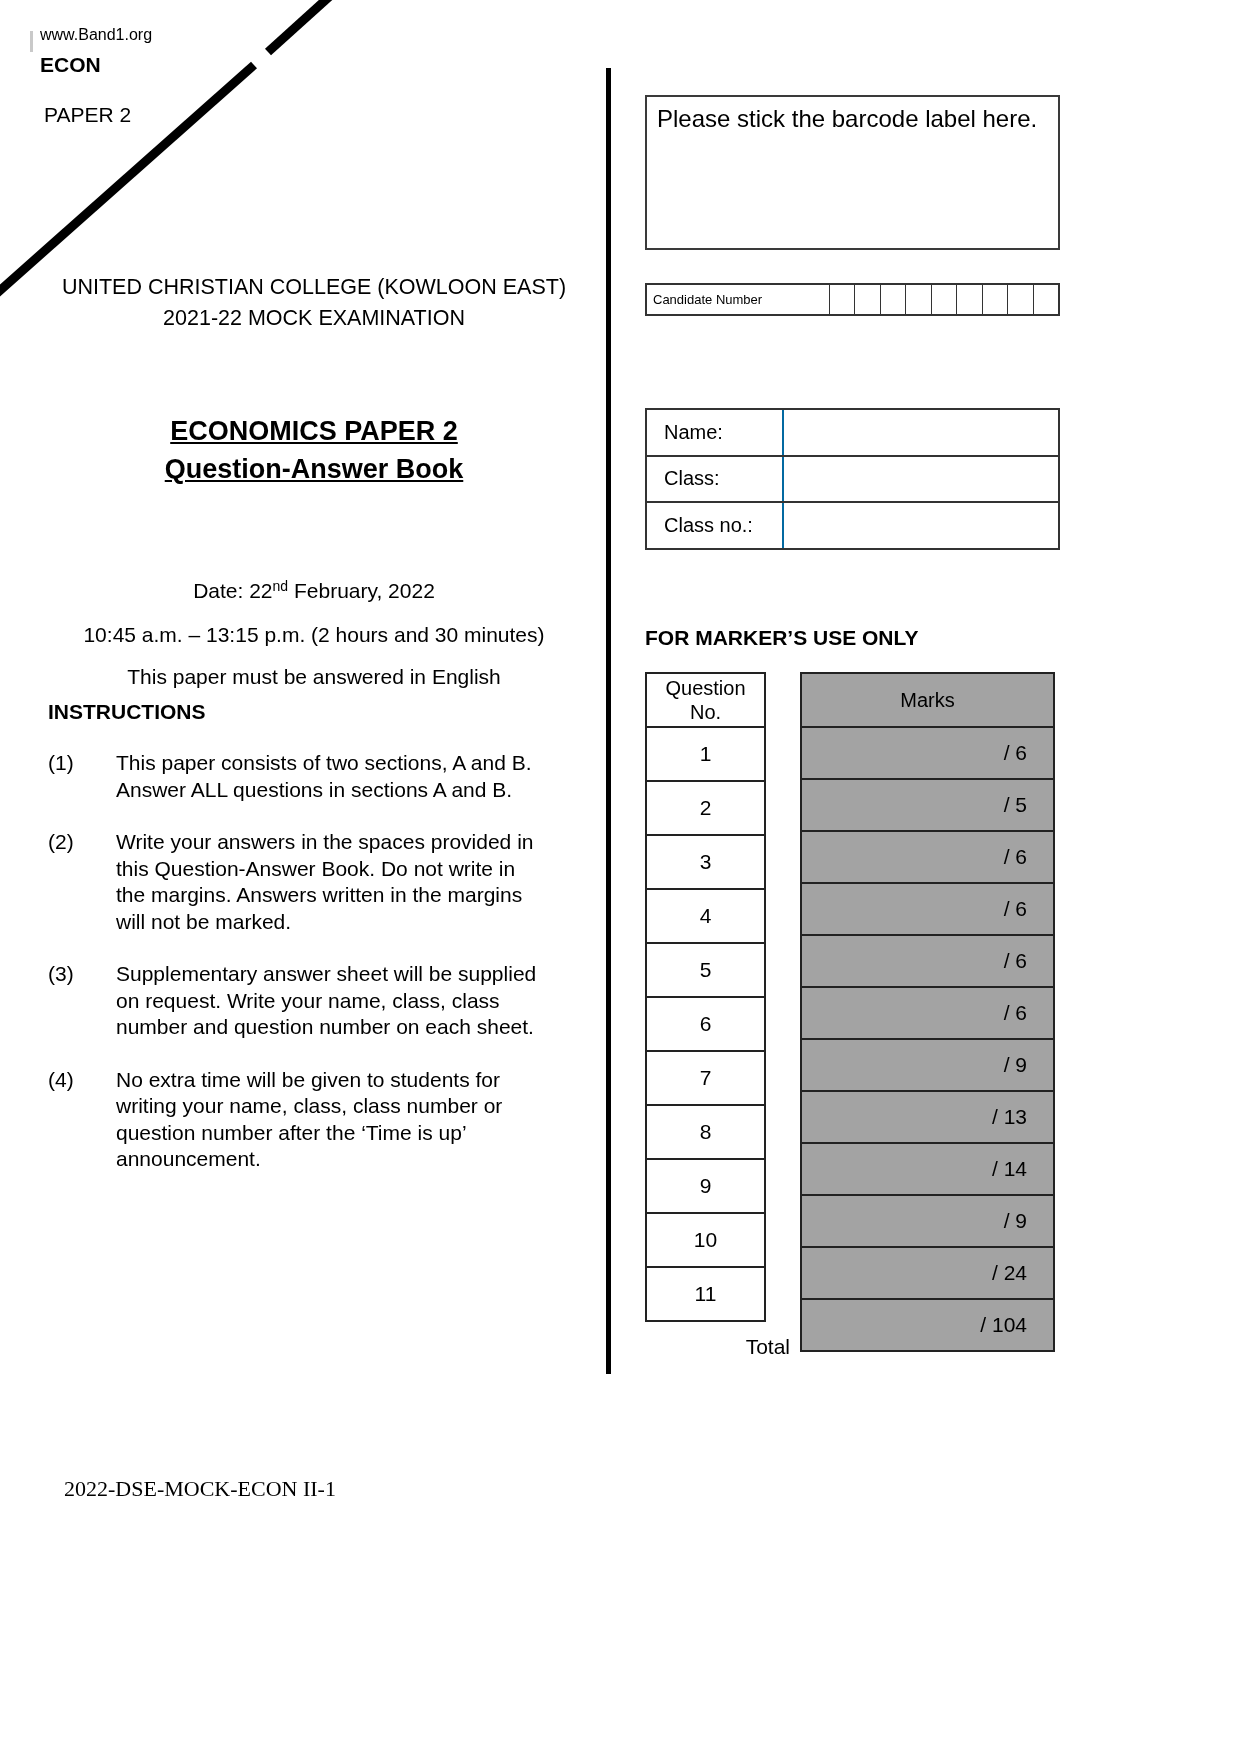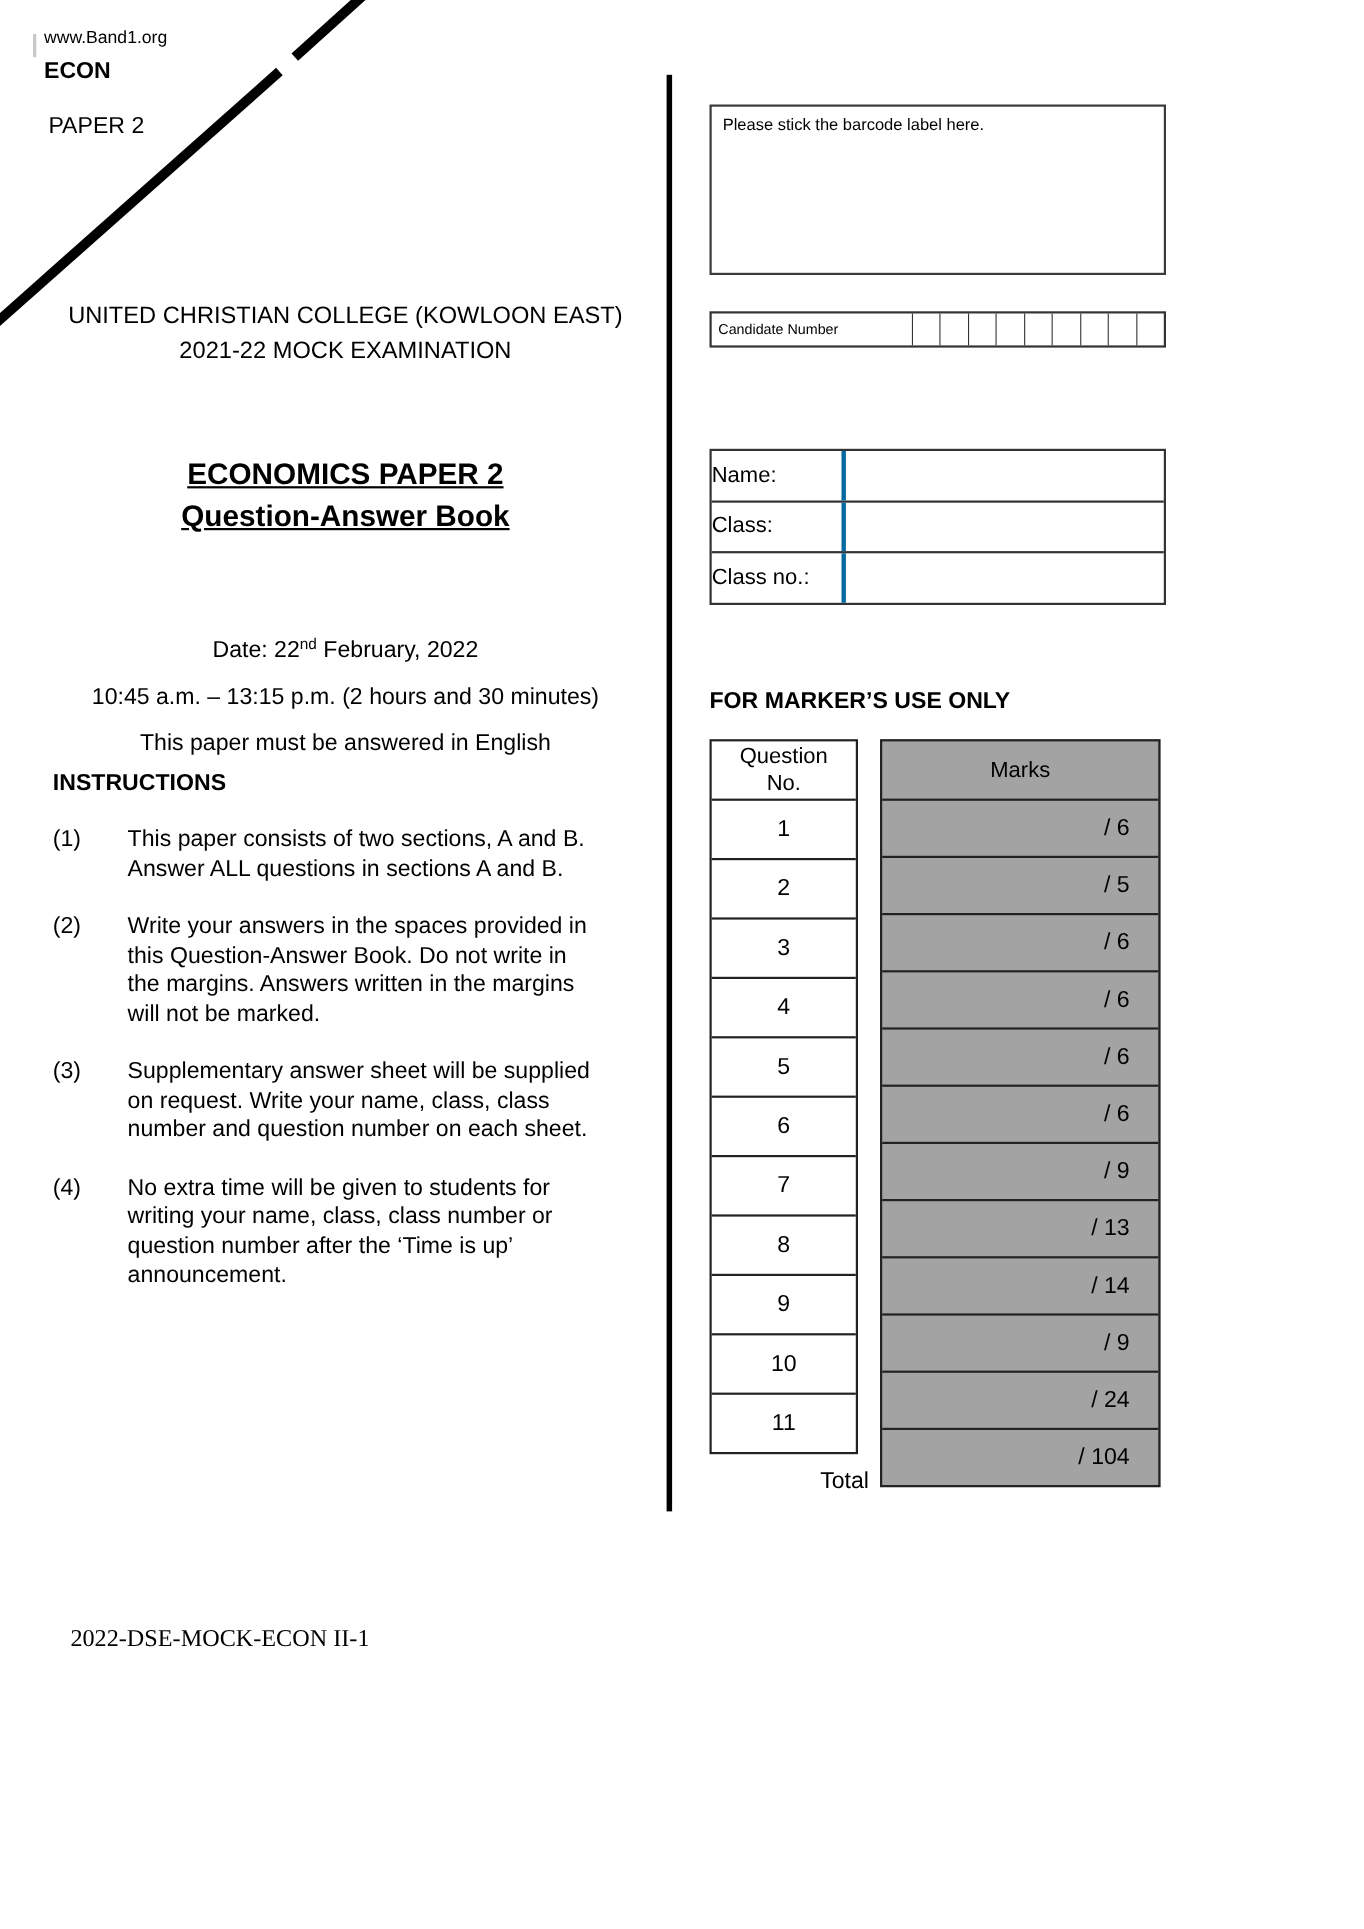--- a/index.html
+++ b/index.html
@@ -29,40 +29,40 @@
   .instr-num { width:68px; flex:0 0 68px; }
   .instr-text { white-space:pre-line; width:462px; }
 
   
   .divider { left:606px; top:68px; width:5px; height:1306px; background:#000; }
 
   
   .barcode-box {
     left:645px; top:95px; width:415px; height:155px;
     border:2px solid #3a3a3a; box-sizing:border-box;
-    font-size:15px; padding:8px 10px;
+    font-size:24px; padding:8px 10px;
   }
 
   
   .candidate { left:645px; top:283px; width:415px; height:33px;
     border:2px solid #333; box-sizing:border-box; display:flex; }
   .cn-label { flex:0 0 176px; display:flex; align-items:center; padding-left:6px; font-size:13px; }
   .cn-cell { flex:1; border-left:1.5px solid #333; }
 
   
   .info-table { left:645px; top:408px; width:415px; border:2px solid #333; box-sizing:border-box; }
   .info-row { display:flex; height:44.5px; border-top:2px solid #333; }
   .info-row:first-child { border-top:none; }
-  .info-label { flex:0 0 118px; border-right:4px solid #0369a1; display:flex; align-items:center; padding-left:0; font-size:20px; }
+  .info-label { flex:0 0 118px; border-right:2px solid #0369a1; display:flex; align-items:center; padding-left:17px; font-size:20px; }
   .info-value { flex:1; }
 
   .marker-heading { left:645px; top:626px; font-size:21px; font-weight:bold; }
 
   
-  .qtable { left:645px; top:672px; width:135px; border:2px solid #222; box-sizing:border-box; background:#fff; }
+  .qtable { left:645px; top:672px; width:121px; border:2px solid #222; box-sizing:border-box; background:#fff; }
   .mtable { left:800px; top:672px; width:255px; border:2px solid #222; box-sizing:border-box; background:#a3a3a3; }
   .t-hdr { height:52px; display:flex; flex-direction:column; align-items:center; justify-content:center; font-size:20px; line-height:24px; }
   .t-cell { height:52px; border-top:2px solid #222; display:flex; align-items:center; justify-content:center; font-size:21px; }
   .m-cell { justify-content:flex-end; padding-right:26px; box-sizing:border-box; }
   .total-label { left:645px; top:1320px; width:145px; height:54px; display:flex; align-items:center; justify-content:flex-end; font-size:21px; }
 
   .footer-code { left:64px; top:1476px; font-family:"Liberation Serif", serif; font-size:22px; }
 
   .diag { left:0; top:0; }
 </style>

